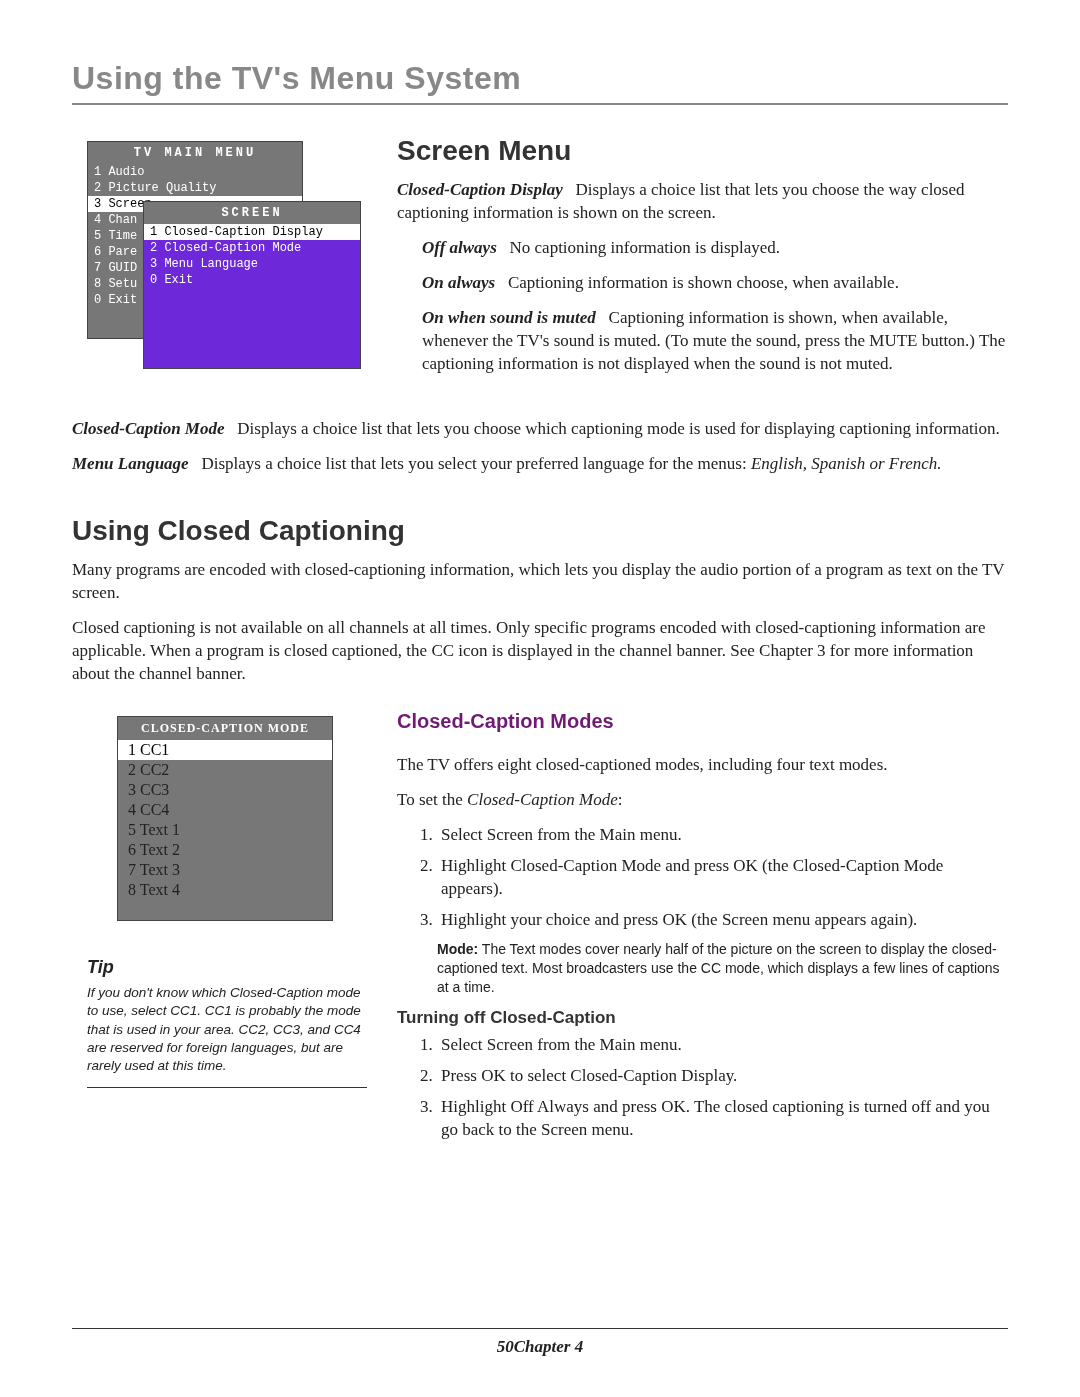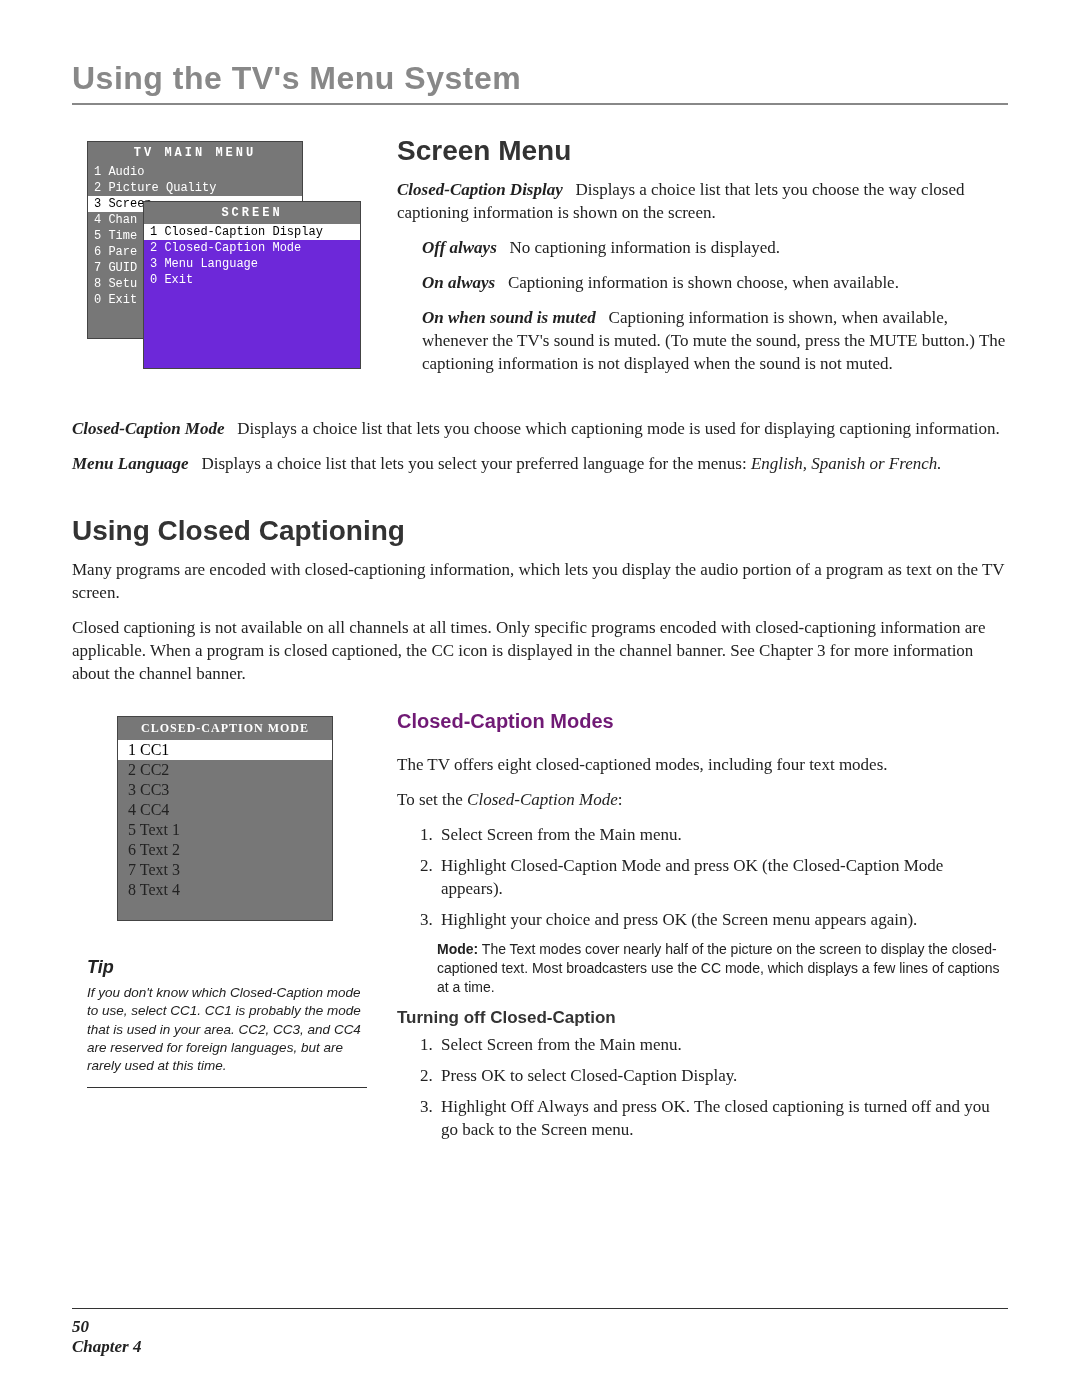--- a/index.html
+++ b/index.html
@@ -164,21 +164,20 @@
     left: 72px;
     right: 72px;
     border-top: 1px solid #333;
     padding-top: 8px;
     display: flex;
     justify-content: center;
     font-family: Georgia, serif;
     font-style: italic;
     font-weight: 700;
     font-size: 17px;
-    flex-direction: column;
   }
   .wide-section { margin-bottom: 24px; }
 </style>
 </head>
 <body>
 
 <div class="page">
   <div class="chapter-title">Using the TV's Menu System</div>
 
   <div class="two-col">

